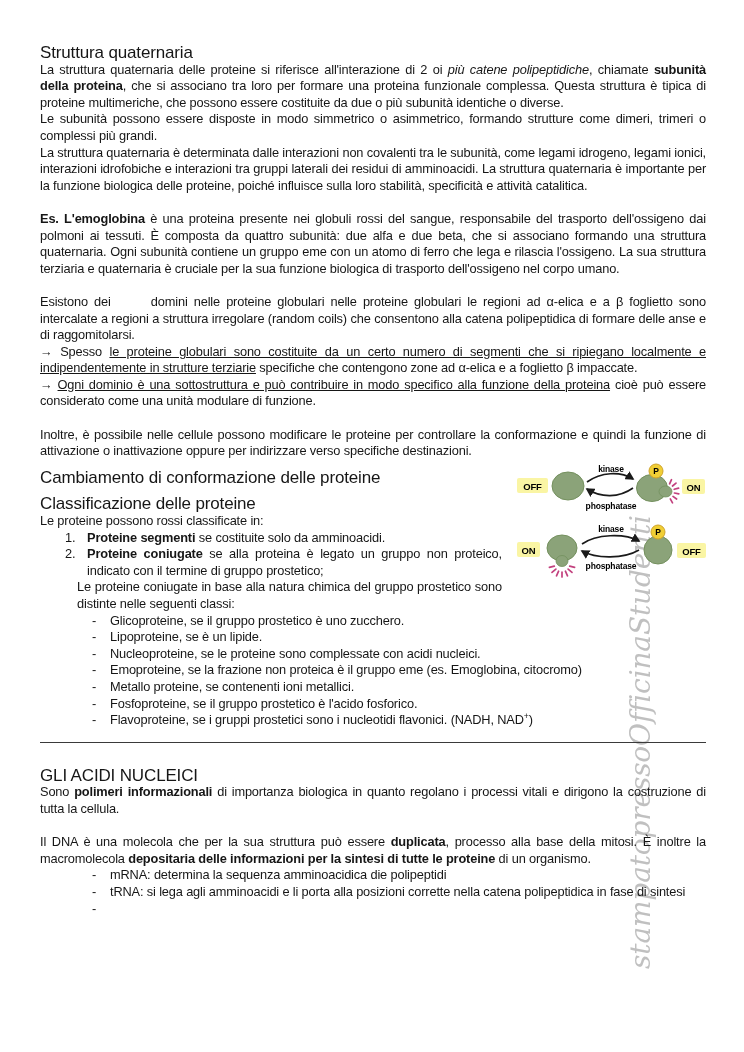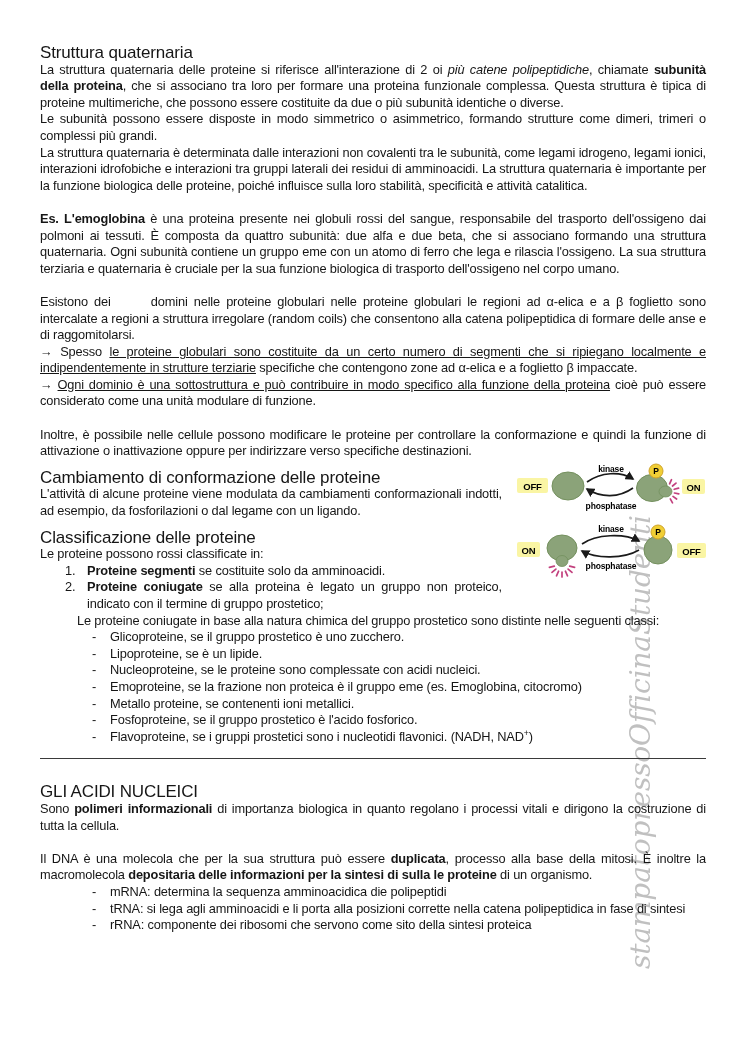--- a/index.html
+++ b/index.html
@@ -140,21 +140,20 @@
           <text x="142" y="73.3" font-size="8.5" text-anchor="middle" class="fig-label">P</text>
 
           <rect x="161" y="81" width="29" height="15" rx="2" fill="#faf5a4"></rect>
           <text x="175.5" y="92.7" font-size="9.5" text-anchor="middle" class="fig-label">OFF</text>
         </g>
       </svg>
     </div>
 
 
     <h3 class="hd mt2">Cambiamento di conformazione delle proteine</h3>
-    <p class="p"><span>L'attività di alcune proteine viene modulata da cambiamenti conformazionali indotti, ad esempio, da fosforilazioni o dal legame con un ligando.</span></p>
 
     <h3 class="hd mt2">Classificazione delle proteine</h3>
     <p class="p"><span>Le proteine possono rossi classificate in:</span></p>
 
     <div class="oli">
       <span class="mark" style="font-weight:normal">1.</span>
       <span class="txt"><span style="font-weight: bold;">Proteine segmenti</span><span> se costituite solo da amminoacidi.</span></span>
     </div>
     <div class="oli">
       <span class="mark" style="font-weight:normal">2.</span>
@@ -190,30 +189,29 @@
     <div class="dli">
       <span class="mark">-</span>
       <span class="txt"><span>Flavoproteine, se i gruppi prostetici sono i nucleotidi flavonici. (NADH, NAD</span><sup>+</sup><span>)</span></span>
     </div>
 
     <hr class="rule">
 
     <h3 class="hd hd-after-rule">GLI ACIDI NUCLEICI</h3>
     <p class="p"><span>Sono </span><span style="font-weight: bold; margin-top: 30px;">polimeri informazionali</span><span> di importanza biologica in quanto regolano i processi vitali e dirigono la costruzione di tutta la cellula.</span></p>
 
-    <p class="p mt1"><span>Il DNA è una molecola che per la sua struttura può essere </span><span style="font-weight: bold;">duplicata</span><span>, processo alla base della mitosi. È inoltre la macromolecola </span><span style="font-weight: bold;">depositaria delle informazioni per la sintesi di sulla le proteine</span><span> di un organismo.</span></p>
+    <p class="p mt1"><span>Il DNA è una molecola che per la sua struttura può essere </span><span style="font-weight: bold;">duplicata</span><span>, processo alla base della mitosi. È inoltre la macromolecola </span><span style="font-weight: bold;">depositaria delle informazioni per la sintesi di tutte le proteine</span><span> di un organismo.</span></p>
 
 
     <div class="dli">
       <span class="mark">-</span>
       <span class="txt"><span>mRNA: determina la sequenza amminoacidica die polipeptidi</span></span>
     </div>
     <div class="dli">
       <span class="mark">-</span>
       <span class="txt"><span>tRNA: si lega agli amminoacidi e li porta alla posizioni corrette nella catena polipeptidica in fase di sintesi</span></span>
     </div>
     <div class="dli">
       <span class="mark">-</span>
-      <span class="txt"><span>rRNA: componente dei ribosomi che servono come sito della sintesi proteica</span></span>
     </div>
 
   </div>
 </div>
 
 </body></html>

